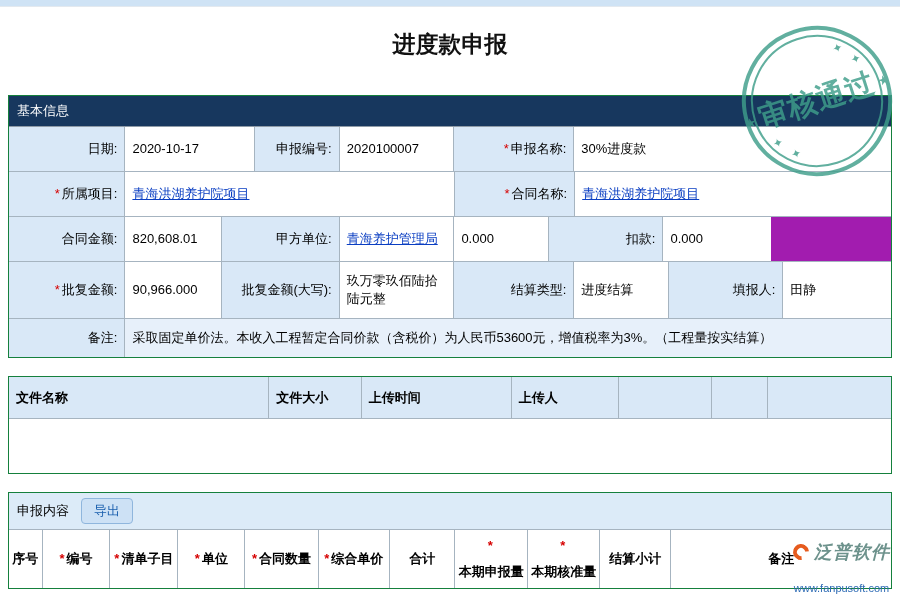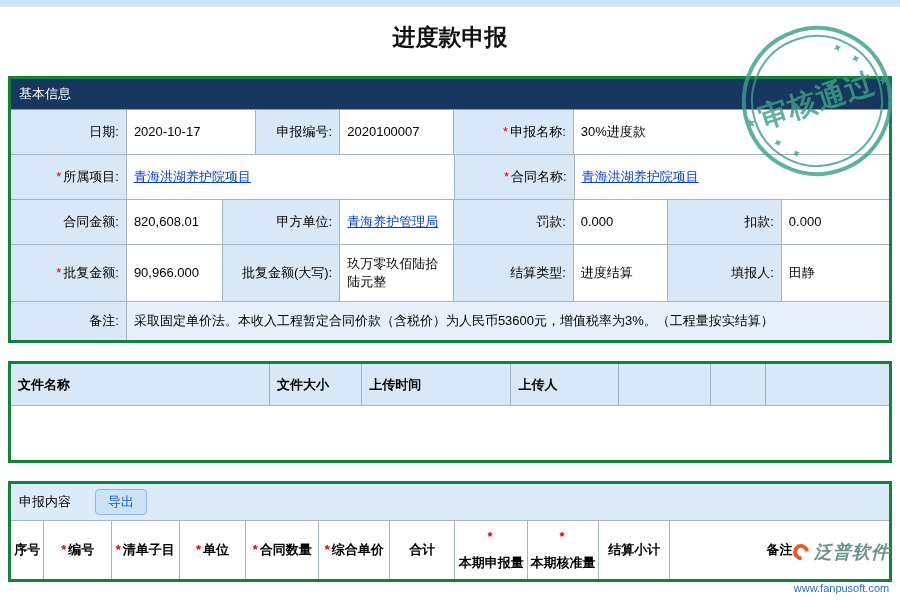--- a/index.html
+++ b/index.html
@@ -2,23 +2,23 @@
 <html><head>
 <meta charset="utf-8">
 <style>
   * { margin:0; padding:0; box-sizing:border-box; }
   html,body { width:900px; height:600px; overflow:hidden; }
   body {
     font-family:"Liberation Sans","DejaVu Sans",sans-serif;
     background:#fff; color:#000; position:relative; font-size:13px;
   }
   .topbar { height:7px; background:#cfe3f5; border-bottom:1px solid #e3e9ef; }
-  .page-title { text-align:center; font-size:23px; font-weight:bold; padding:15px 0 19px; color:#111; }
-
-  .section { margin:4px 8px 18px; border:3px solid #15803d; background:#a21caf; }
+  .page-title { text-align:center; font-size:23px; font-weight:bold; padding:22px 0 19px; color:#111; }
+
+  .section { margin:16px 8px 18px; border:1px solid #15803d; background:#a21caf; }
 
   
   .bar-dark { background:#17375e; color:#fff; padding:6px 8px; font-size:13px; border-bottom:1px solid #8f9ba7; }
   .bar-light { background:#dcebf8; color:#000; padding:7px 8px; font-size:13px; border-bottom:1px solid #a6b4c0; }
 
   
   .bi-row { display:flex; border-bottom:1px solid #a6b4c0; }
   .bi-row:last-child { border-bottom:none; }
   .cell { display:flex; align-items:center; border-right:1px solid #a6b4c0; padding:4px 7px; min-height:44px; line-height:1.35; }
   .bi-row .cell:last-child { border-right:none; }
@@ -30,21 +30,21 @@
   .req { color:#d60000; margin-right:2px; }
   .link { color:#0a3ec2; text-decoration:underline; cursor:pointer; }
 
   
   .att-row { display:flex; }
   .ath { font-weight:bold; background:#d9e8f7; min-height:42px; border-bottom:1px solid #a6b4c0; }
   .att-row .cell:last-child { border-right:none; }
   .att-empty { height:54px; background:#fff; }
 
   
-  .decl-bar { display:flex; align-items:center; gap:24px; padding:5px 8px; }
+  .decl-bar { display:flex; align-items:center; gap:12px; padding:5px 8px; }
   .export-btn { background:#cde1f5; border:1px solid #8fb6dd; color:#1a5fae; border-radius:4px;
                 padding:3px 12px; font-size:13px; cursor:pointer; font-family:inherit; }
   .decl-head { display:flex; background:#fff; }
   .dcell { display:flex; align-items:center; justify-content:center; flex-wrap:wrap; text-align:center;
            font-weight:bold; border-right:1px solid #a6b4c0; min-height:58px; padding:3px 2px; line-height:1.35; }
   .decl-head .dcell:last-child { border-right:none; }
 
   
   .stamp { position:absolute; top:26px; left:742px; width:150px; height:150px;
            transform:rotate(-18deg); z-index:50; opacity:.82; pointer-events:none; }
@@ -133,23 +133,20 @@
     </div>
     <div class="cell val" style="width:11%">
       <span>820,608.01</span>
     </div>
     <div class="cell lbl" style="width:13.3%">
       <span>甲方单位:</span>
     </div>
     <div class="cell val" style="width:13%">
       <a href="#" class="link">青海养护管理局</a>
     </div>
-    <div class="cell lbl" style="width:13.6%">
-      <span>罚款:</span>
-    </div>
     <div class="cell val" style="width:10.7%">
       <span>0.000</span>
     </div>
     <div class="cell lbl" style="width:13%">
       <span>扣款:</span>
     </div>
     <div class="cell val" style="width:12.2%">
       <span>0.000</span>
     </div>
   </div>

